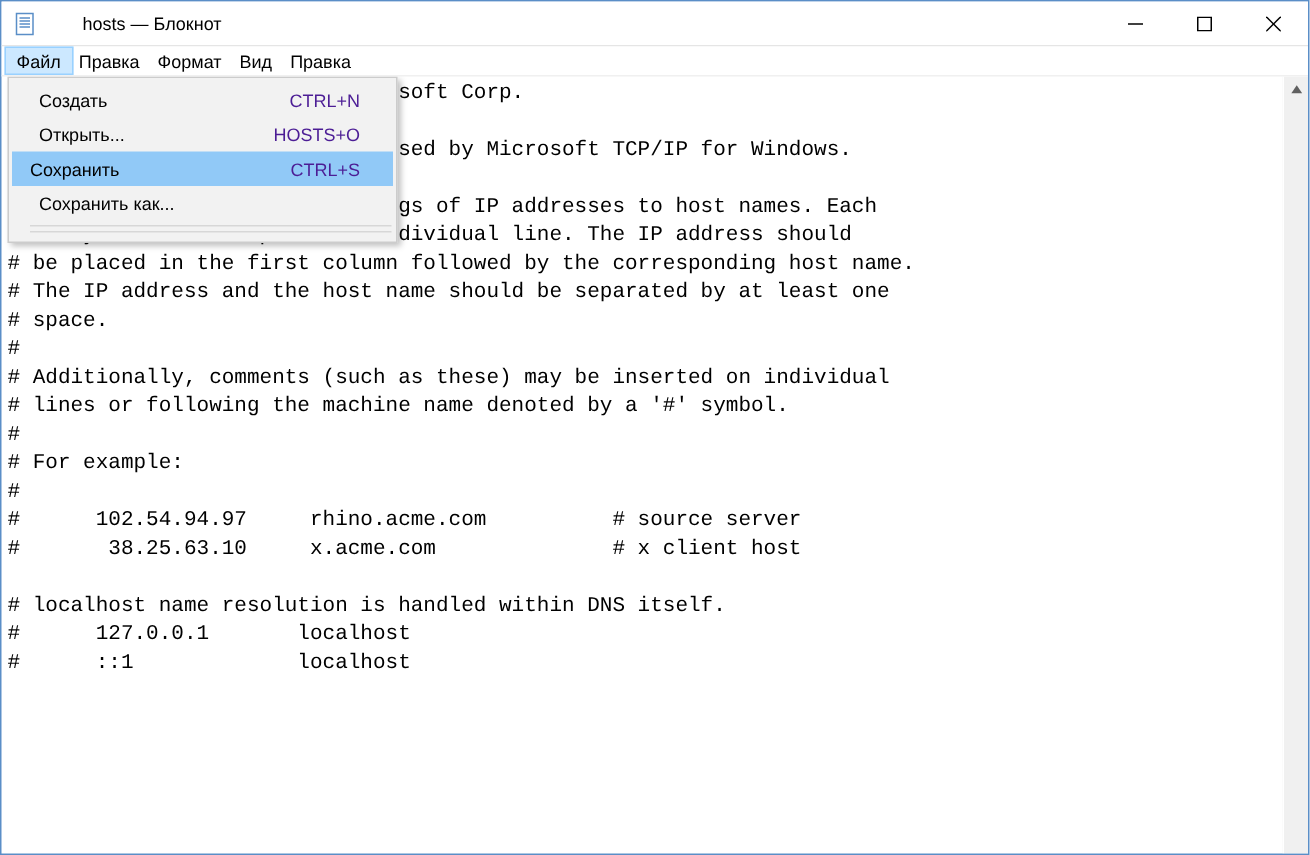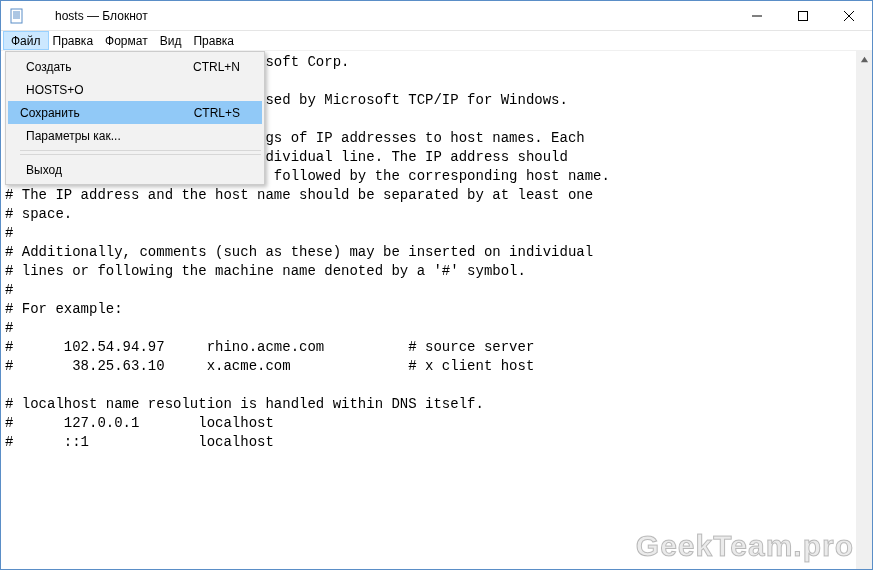--- a/index.html
+++ b/index.html
@@ -98,21 +98,21 @@
     z-index: 10;
   }
   .dd-item {
     display: flex;
     align-items: center;
     height: 23px;
     padding: 0 22px 0 18px;
     cursor: default;
   }
   .dd-item .label { flex: 1; }
-  .dd-item .shortcut { color: #000000; }
+  .dd-item .shortcut { color: #4c1d95; }
   .dd-item.highlight {
     background: #91c9f7;
     padding-left: 12px;
   }
   .dd-sep {
     height: 1px;
     background: #d7d7d7;
     margin: 3px 1px 3px 12px;
   }
   .watermark {
@@ -200,32 +200,28 @@
         </svg>
     </div>
   </div>
 
   <div class="dropdown">
     <div class="dd-item">
       <span class="label">Создать</span>
       <span class="shortcut">CTRL+N</span>
     </div>
     <div class="dd-item">
+      <span class="label">Открыть...</span>
       <span class="shortcut">HOSTS+O</span>
     </div>
     <div class="dd-item highlight">
       <span class="label">Сохранить</span>
       <span class="shortcut">CTRL+S</span>
     </div>
     <div class="dd-item">
-      <span class="label">Параметры как...</span>
+      <span class="label">Сохранить как...</span>
       <span class="shortcut"></span>
     </div>
     <div class="dd-sep"></div>
     <div class="dd-sep"></div>
-    <div class="dd-item">
-      <span class="label">Выход</span>
-      <span class="shortcut"></span>
-    </div>
   </div>
 
-  <div class="watermark">GeekTeam.pro</div>
 </div>
 
 </body></html>

